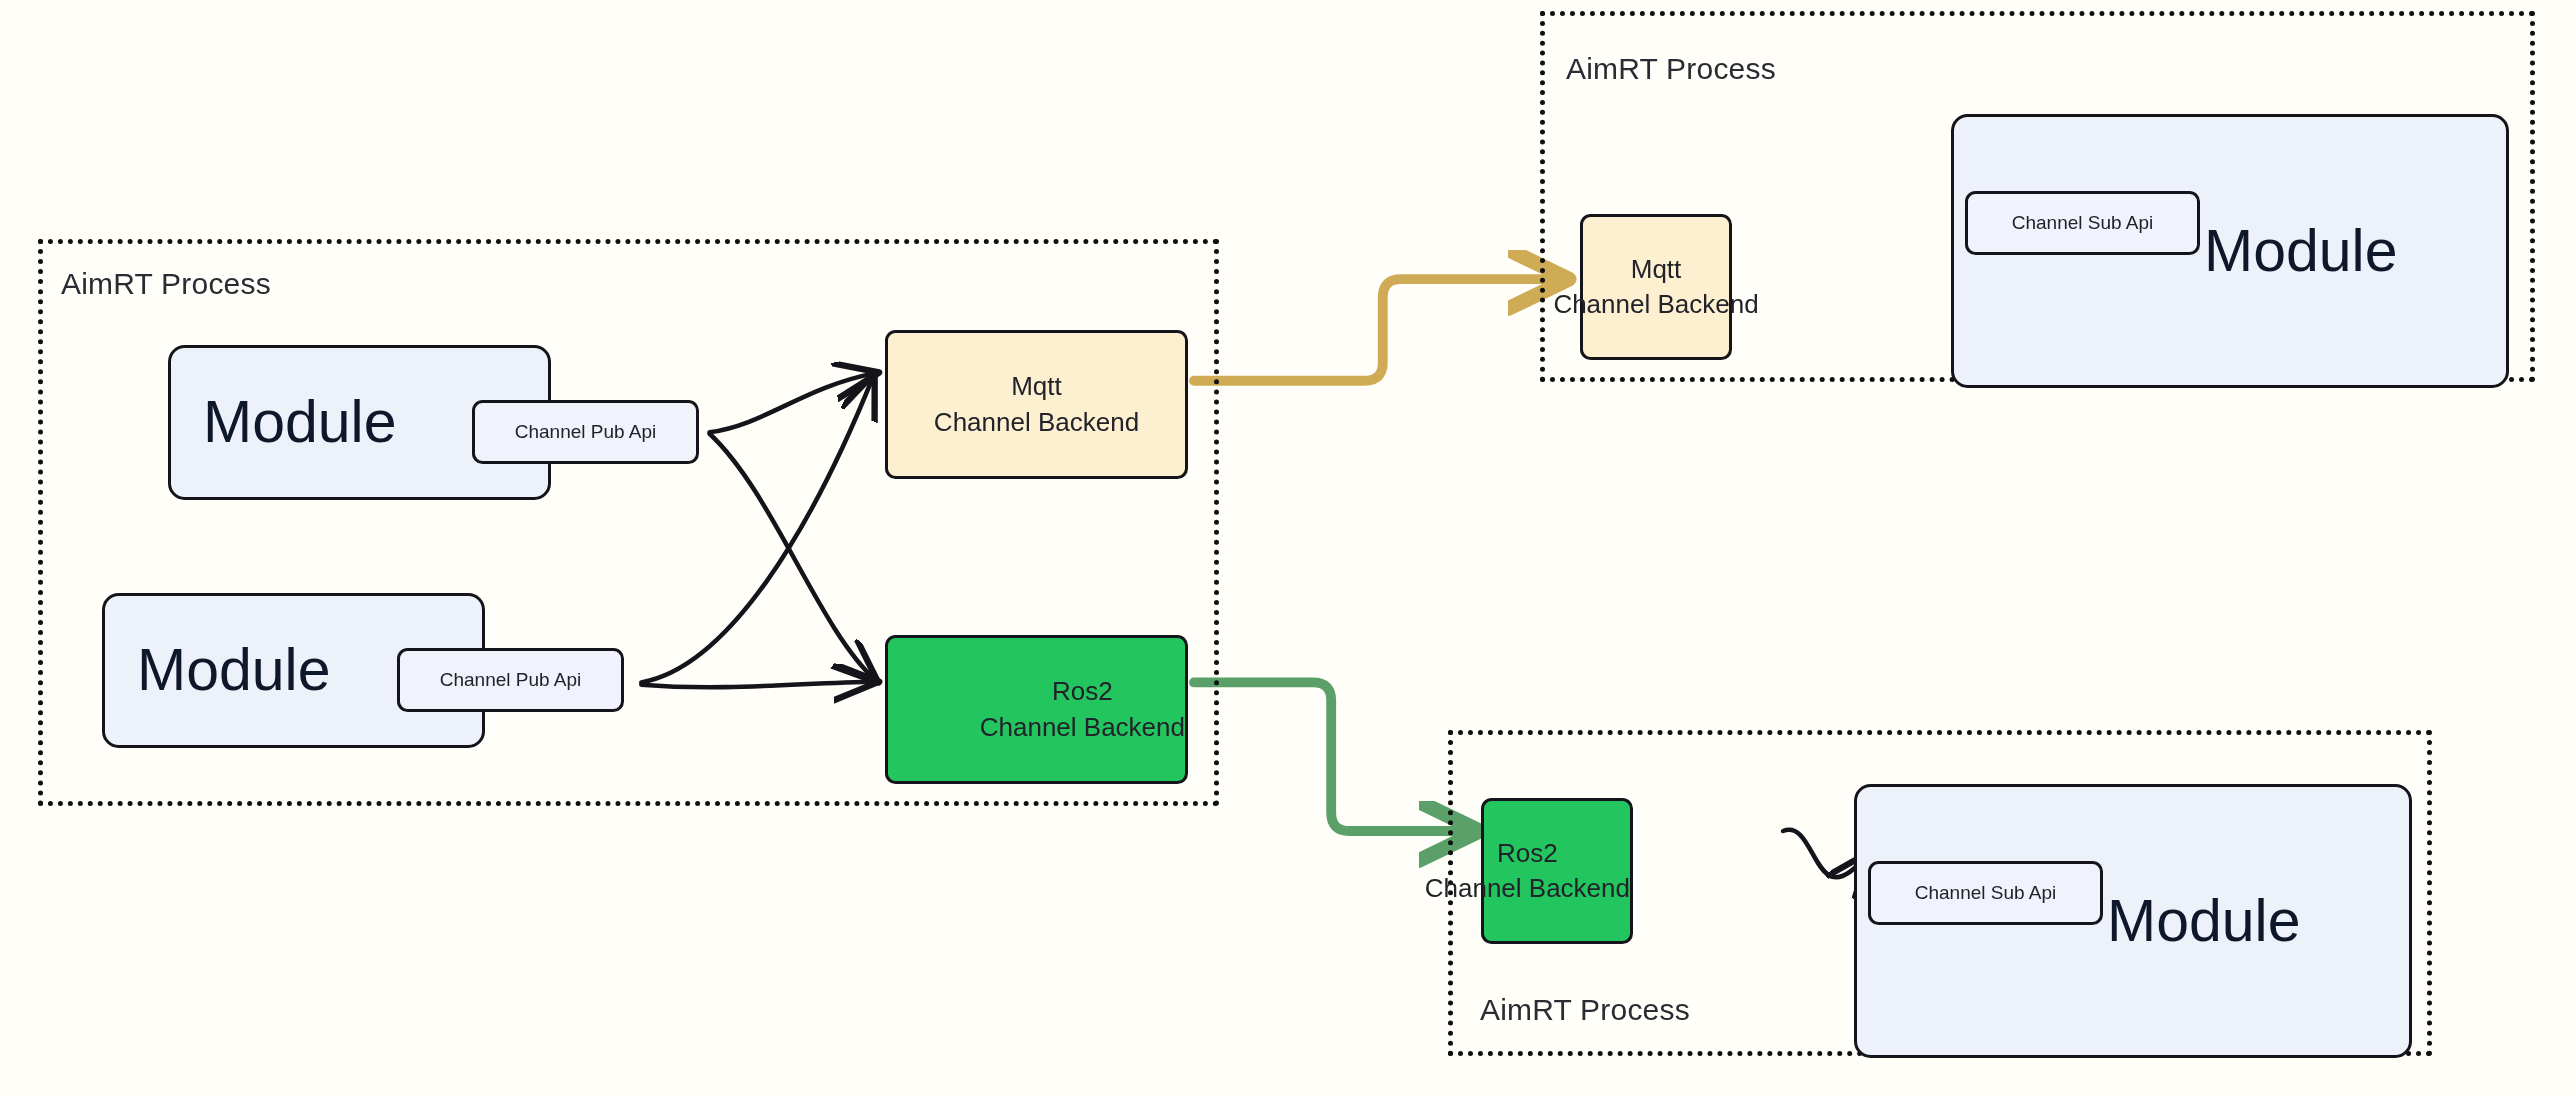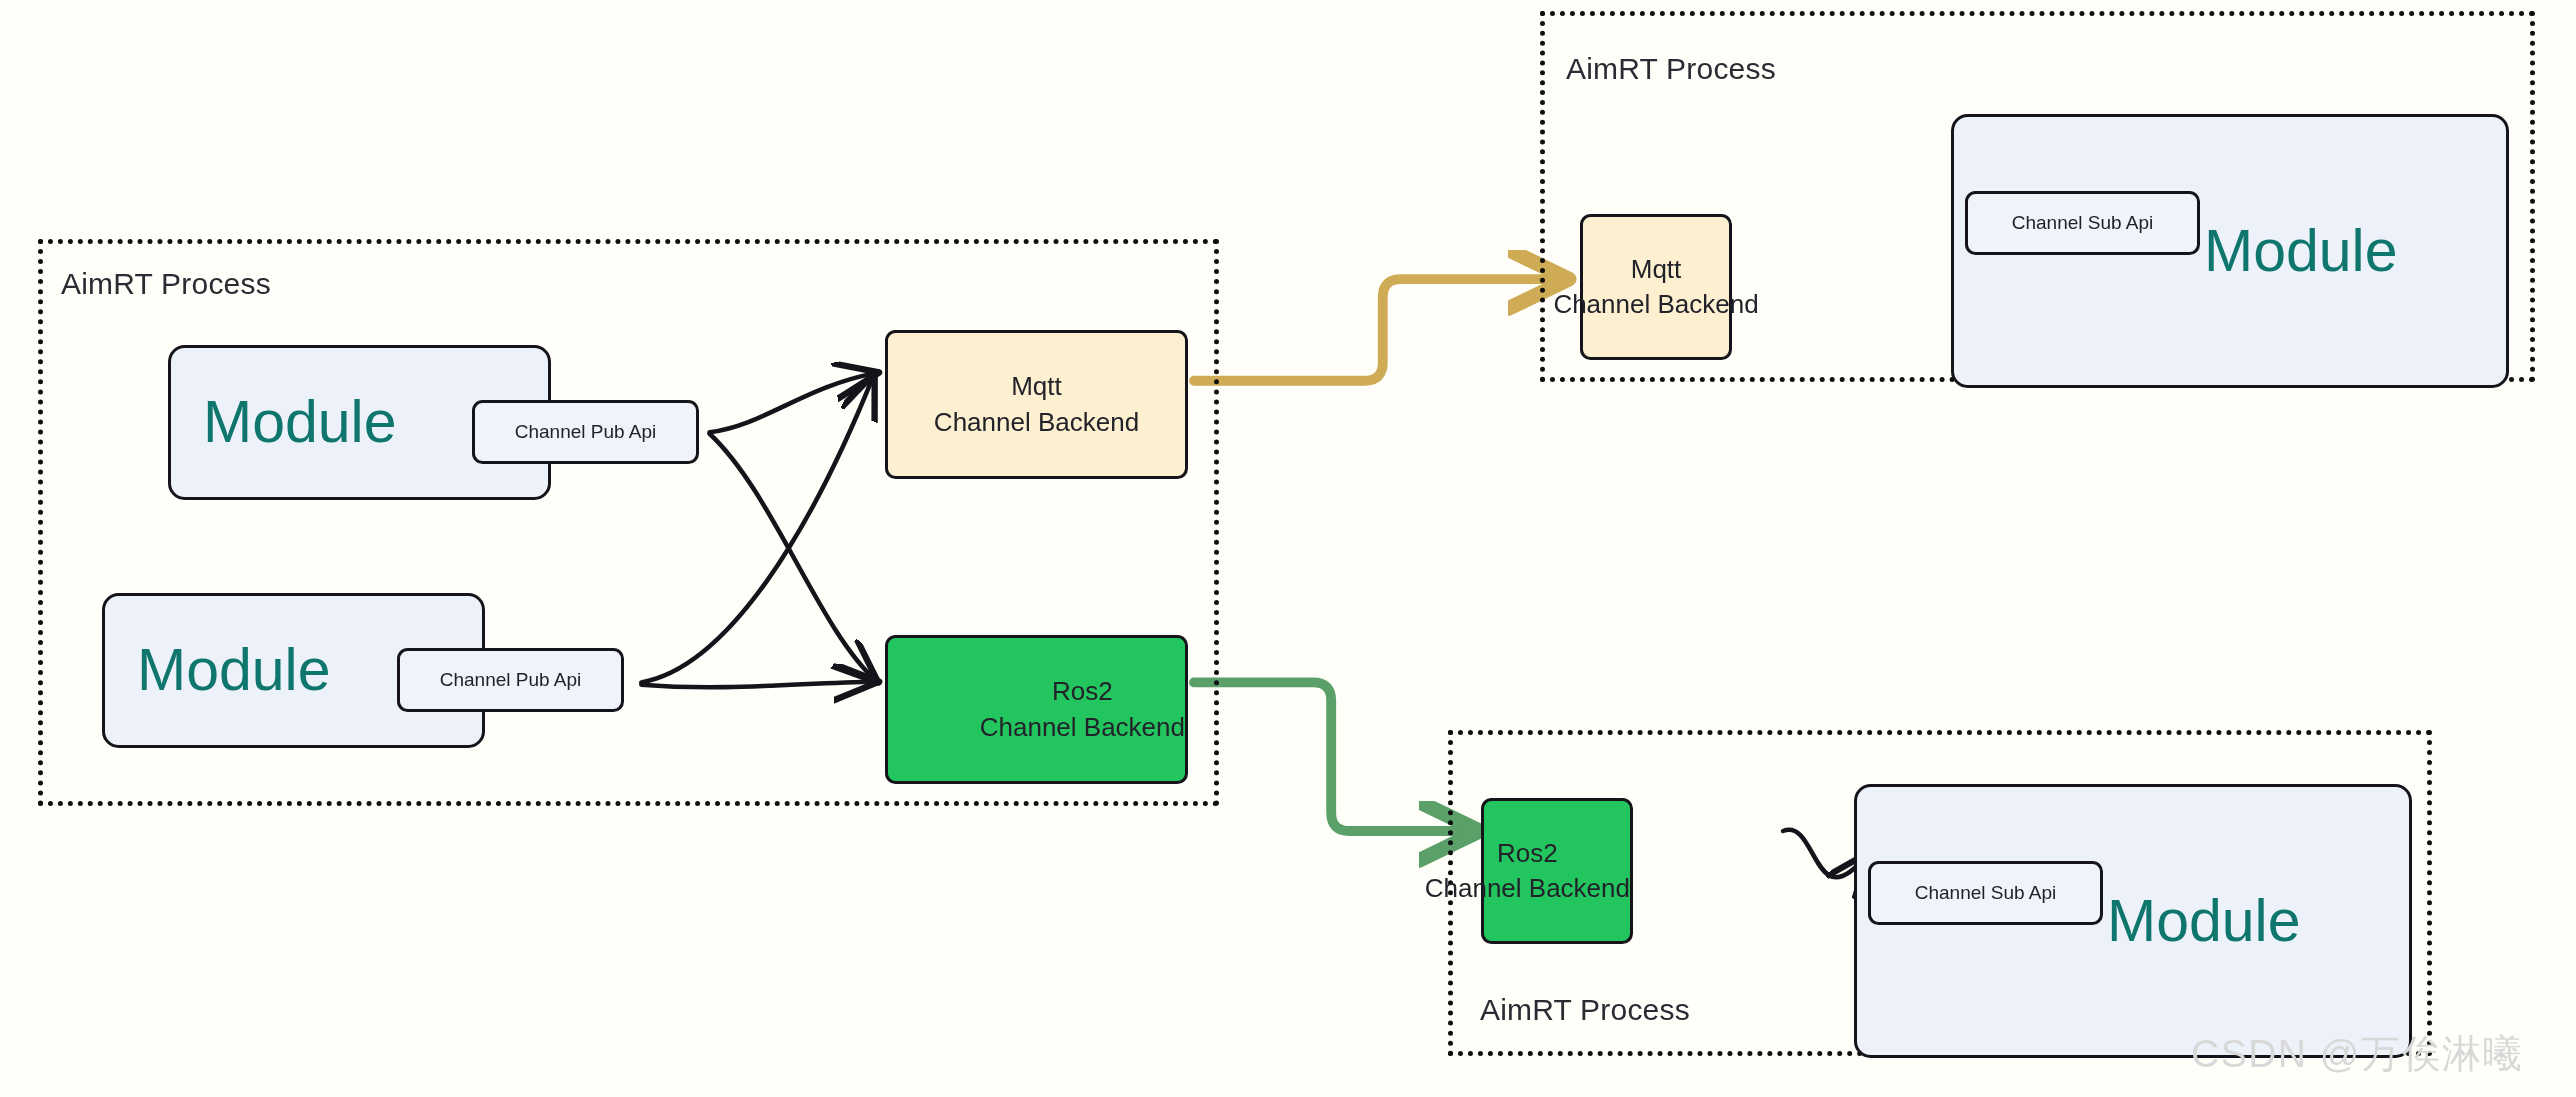--- a/index.html
+++ b/index.html
@@ -39,21 +39,21 @@
     color:#22222a;
     line-height:1.35;
   }
   .module-box{
     background:#edf1fa;
     border-radius:16.7px;
     justify-content:flex-start;
   }
   .module-word{
     font-size:59px;
-    color:#0f766e;
+    color:#0f172a;
     line-height:1;
     white-space:nowrap;
   }
   .api-box{
     background:#f0f3fb;
     border:3.8px solid #14141a;
     border-radius:10.6px;
     font-size:19px;
     white-space:nowrap;
   }
@@ -167,16 +167,15 @@
     </span>
   </div>
 
   <div class="node module-box" style="left:1854px;top:784px;width:558px;height:274px;">
     <span class="module-word" style="margin-left:250px;">Module</span>
   </div>
   <div class="node api-box" style="left:1868px;top:861px;width:235px;height:64px;">
     <span>Channel Sub Api</span>
   </div>
 
-  <div class="watermark" style="left:2191px;top:1027px;">CSDN @万俟淋曦</div>
 
 </div>
 
 
 </body></html>

